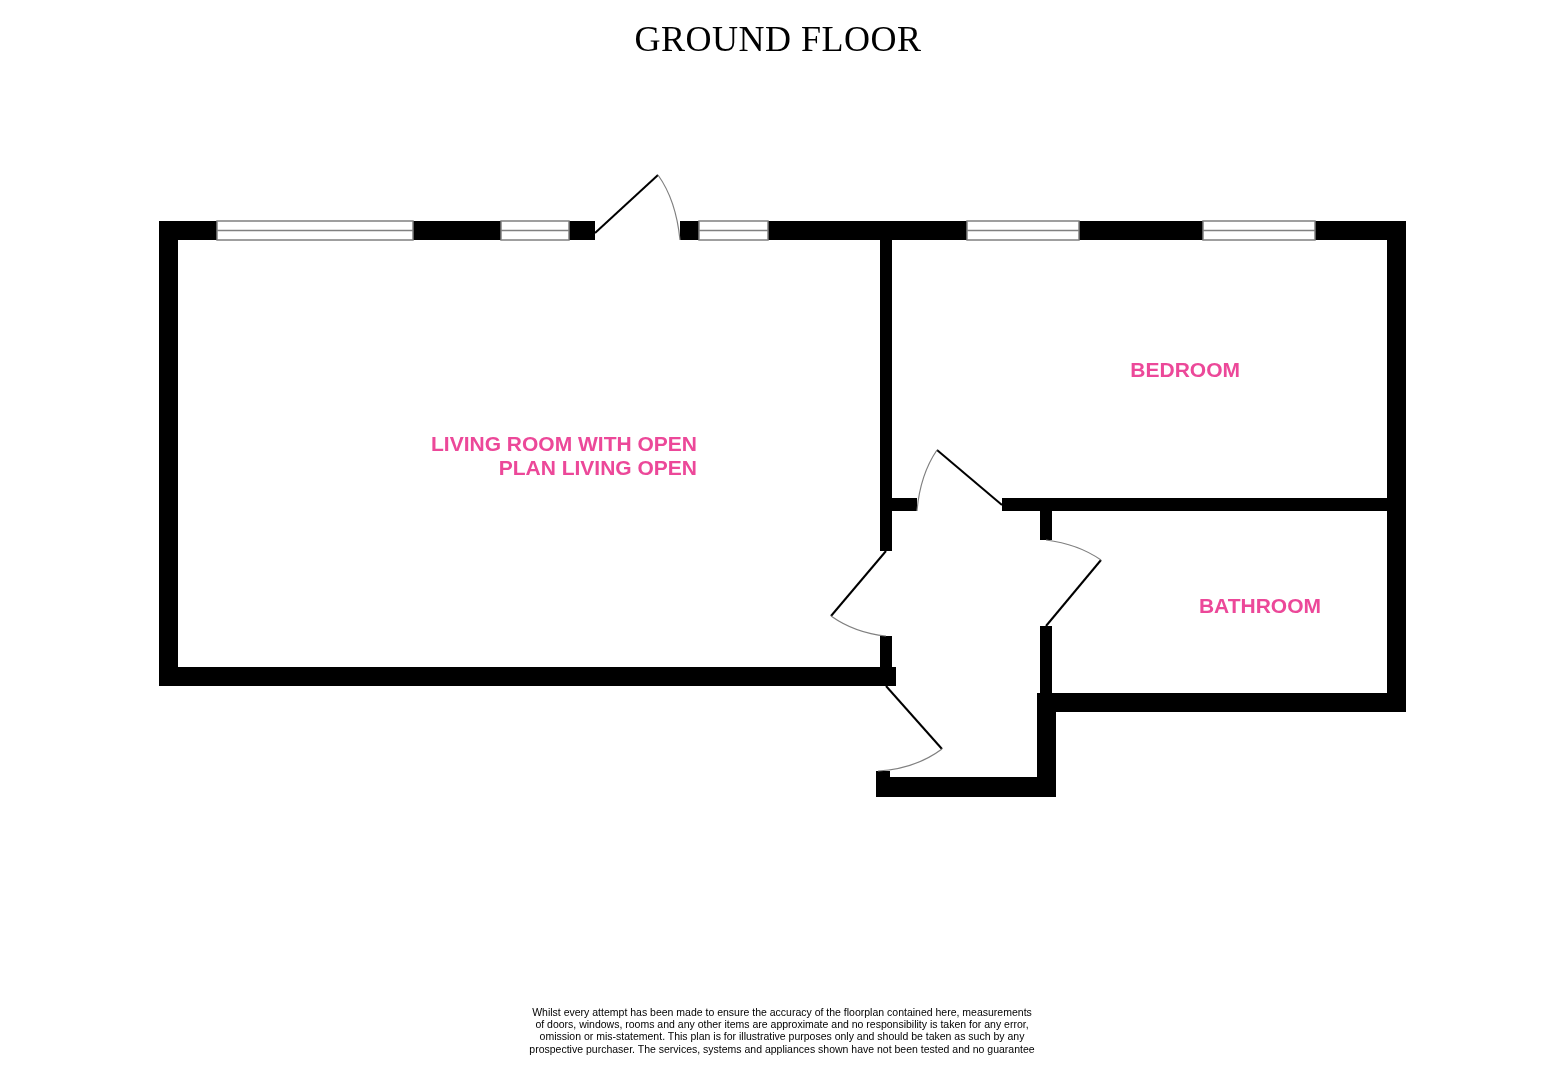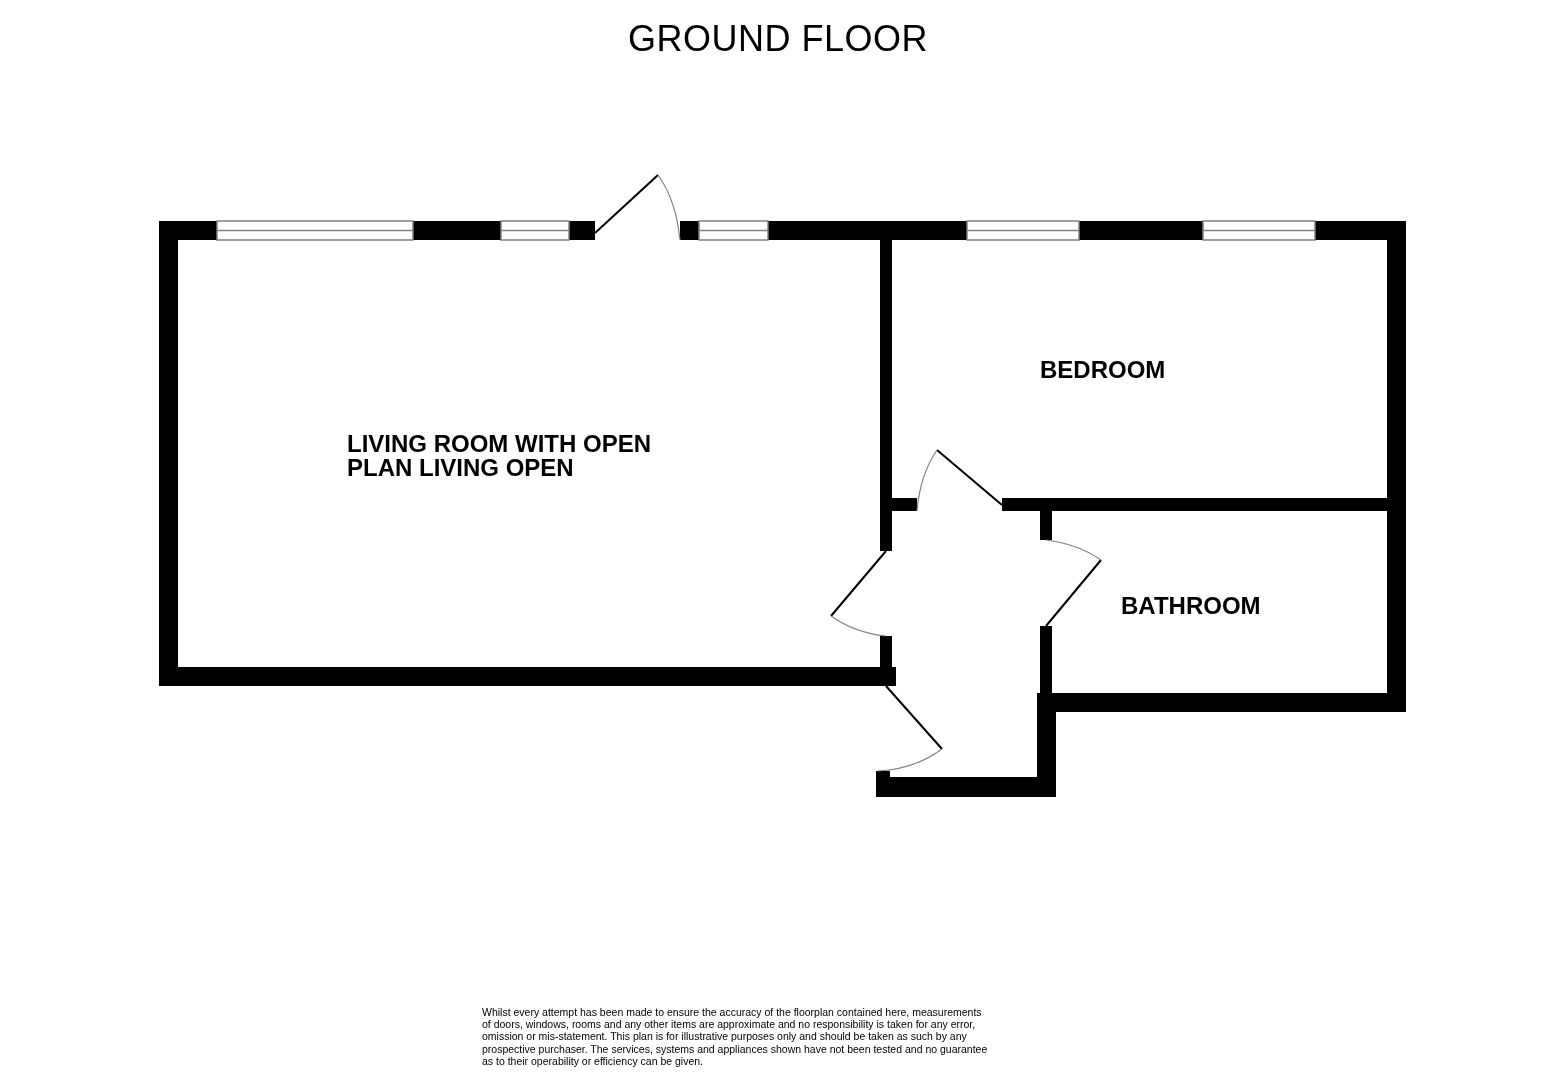--- a/index.html
+++ b/index.html
@@ -1,20 +1,20 @@
 <!DOCTYPE html>
 <html><head>
   <meta charset="utf-8">
   <style>
     html, body { margin: 0; padding: 0; background: #ffffff; }
     body { width: 1565px; height: 1080px; position: relative; overflow: hidden; font-family: "Liberation Sans", sans-serif; }
-    .title { position: absolute; left: 0; width: 1556px; top: 18px; text-align: center; font-size: 36px; color: #000; letter-spacing: 0.5px; }
+    .title { position: absolute; left: 0; width: 1556px; top: 18px; text-align: center; font-size: 36px; color: #000; letter-spacing: 0.5px; font-family: Liberation Serif, serif; }
     svg.plan { position: absolute; left: 0; top: 0; }
-    .room-label { position: absolute; text-align: left; font-weight: bold; font-size: 24px; color: #000000; line-height: 24px; }
-    .disclaimer { position: absolute; left: 482px; width: 600px; top: 1006px; font-size: 10.5px; line-height: 12.2px; color: #000; }
+    .room-label { position: absolute; text-align: right; font-weight: bold; font-size: 21px; color: #ec4899; line-height: 24px; }
+    .disclaimer { position: absolute; left: 482px; width: 600px; top: 1006px; text-align: center; font-size: 10.5px; line-height: 12.2px; color: #000; }
   </style>
 </head>
 <body>
 
 <div class="title">GROUND FLOOR</div>
 
 <svg class="plan" width="1565" height="1080" viewBox="0 0 1565 1080">
   <g fill="#000">
 
     <rect x="159" y="221" width="58" height="19"></rect>
@@ -111,14 +111,13 @@
 
 <div class="room-label" style="left: 1121px; width: 200px; top: 594px;">
   <div>BATHROOM</div>
 </div>
 
 <div class="disclaimer">
   <div>Whilst every attempt has been made to ensure the accuracy of the floorplan contained here, measurements</div>
   <div>of doors, windows, rooms and any other items are approximate and no responsibility is taken for any error,</div>
   <div>omission or mis-statement. This plan is for illustrative purposes only and should be taken as such by any</div>
   <div>prospective purchaser. The services, systems and appliances shown have not been tested and no guarantee</div>
-  <div>as to their operability or efficiency can be given.</div>
 </div>
 
 </body></html>

